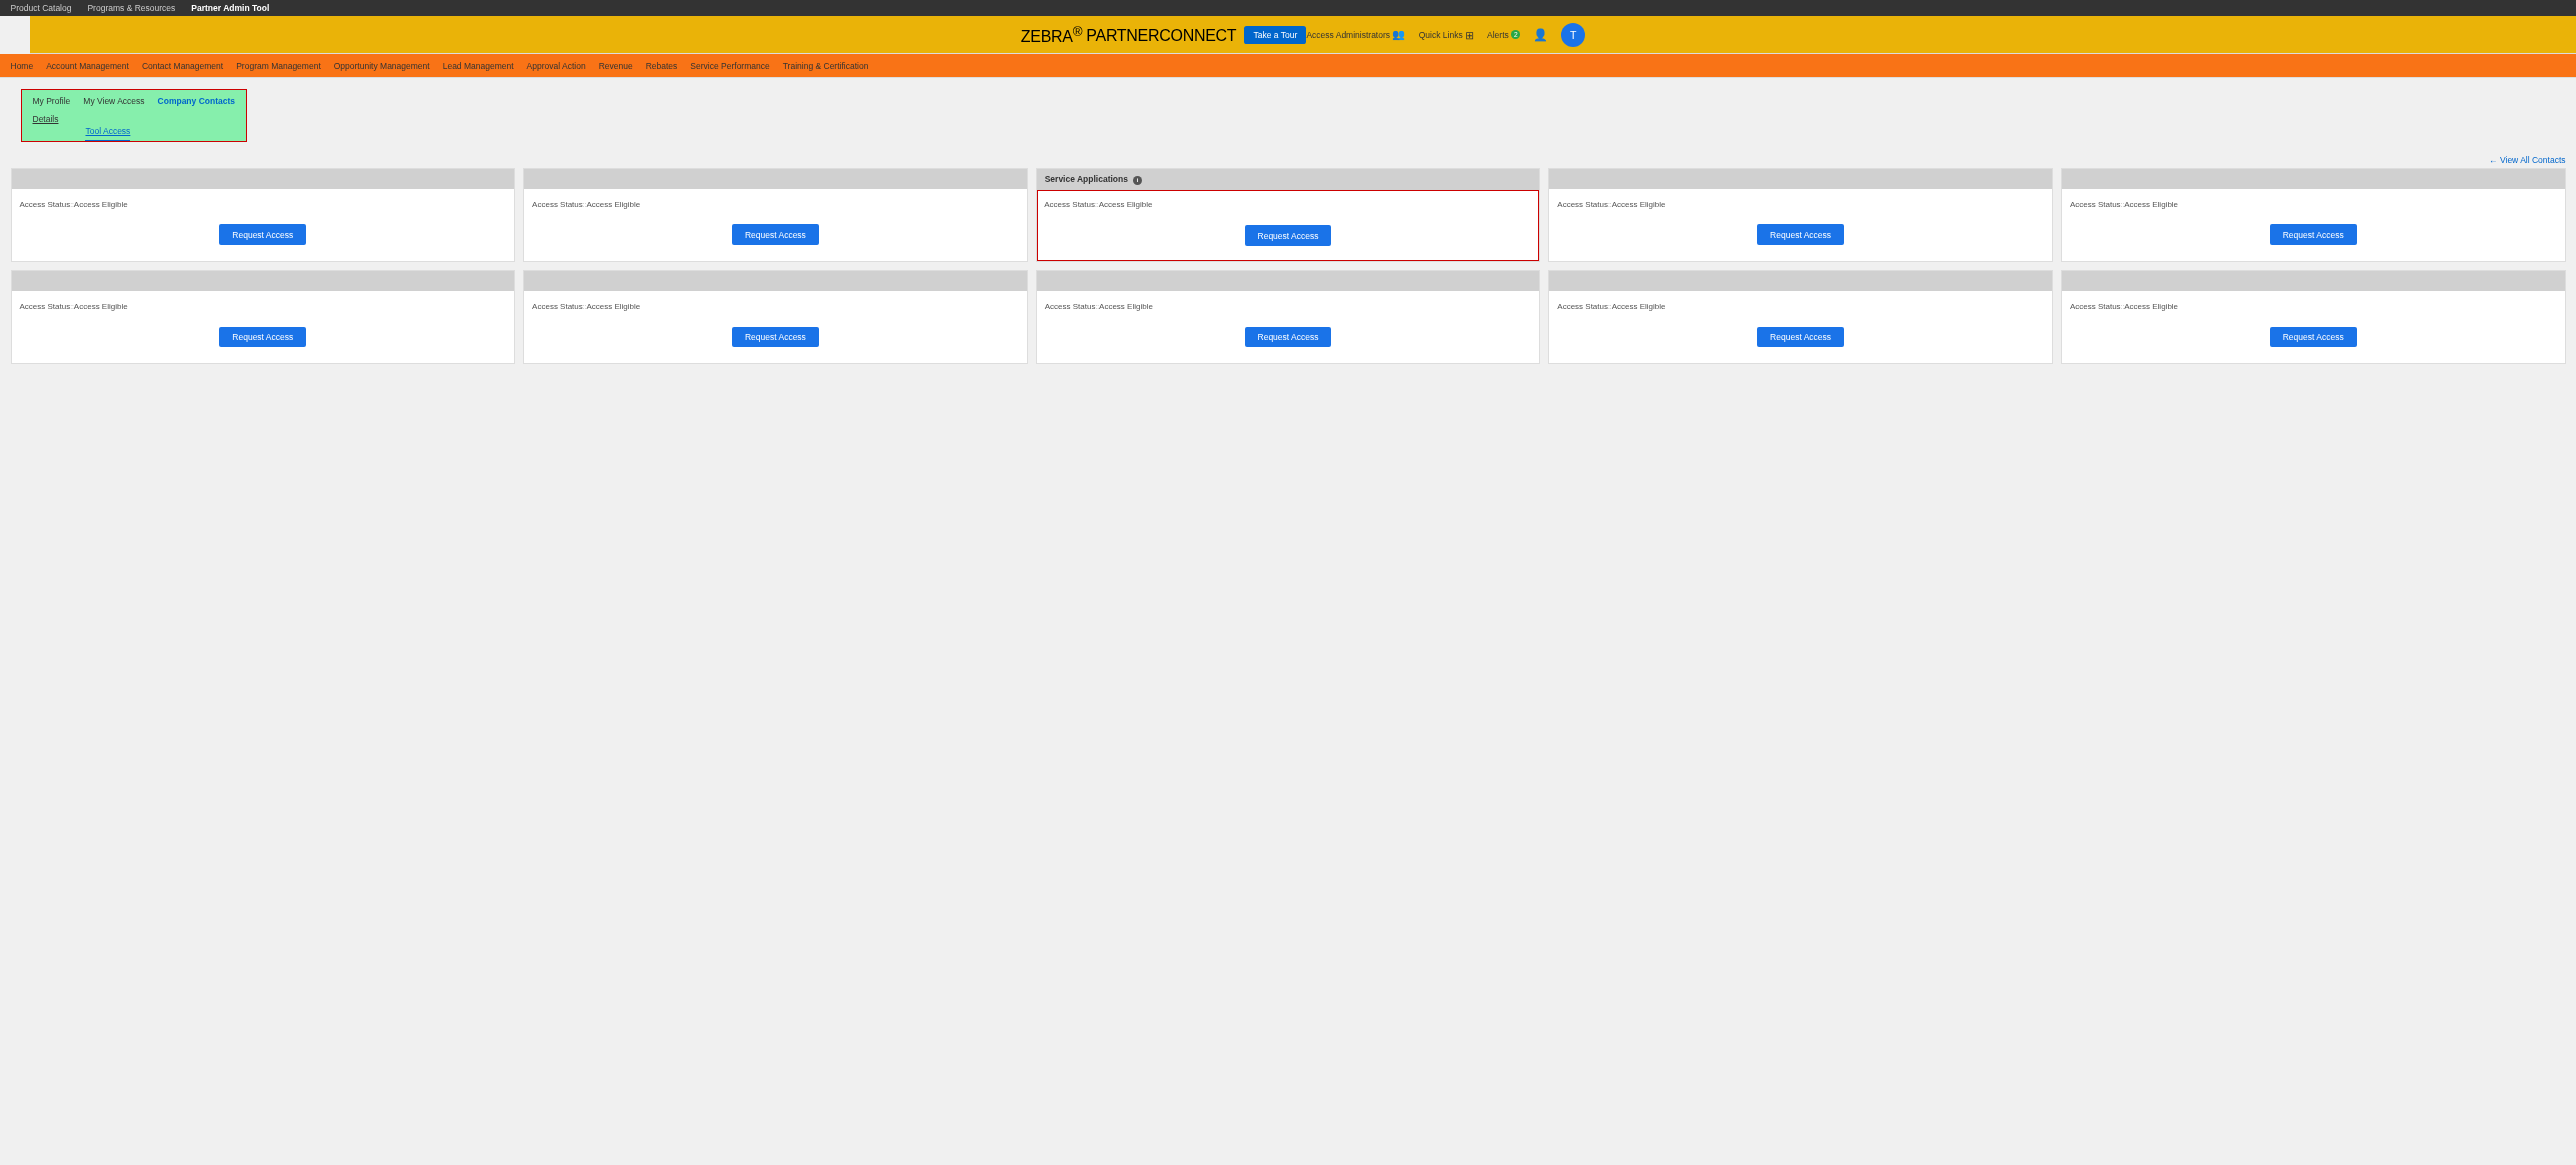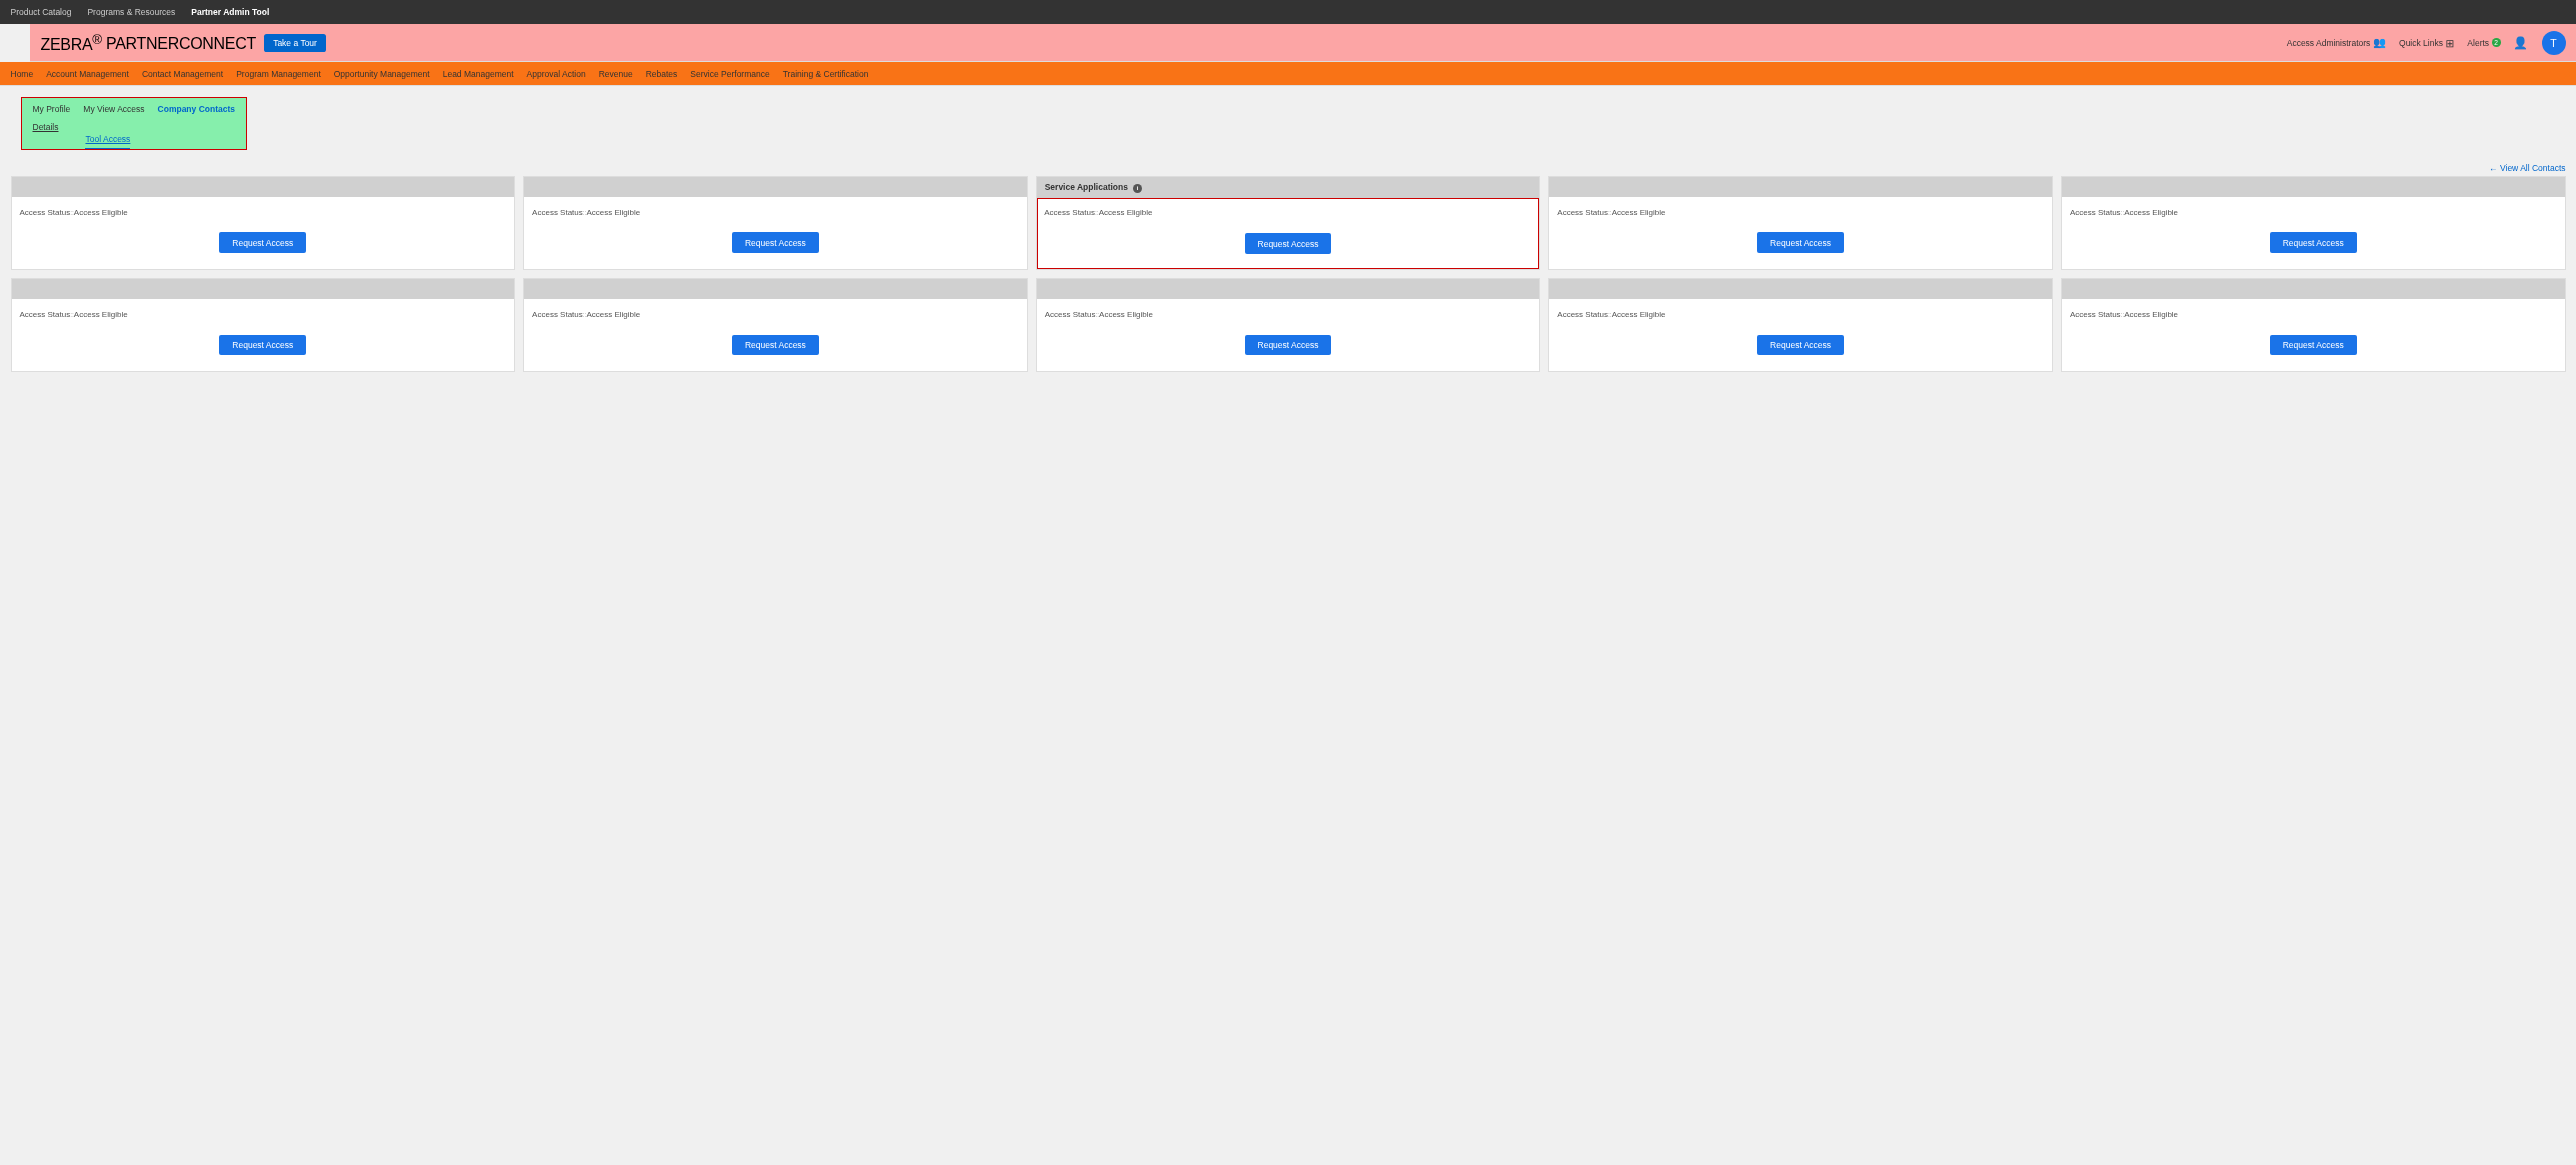--- a/index.html
+++ b/index.html
@@ -4,40 +4,40 @@
   <style>
     * { box-sizing: border-box; margin: 0; padding: 0; }
     body { font-family: Arial, sans-serif; font-size: 8.5px; background: #f0f0f0; }
 
     
     .top-nav {
       background: #333;
       display: flex;
       align-items: center;
       padding: 0 10.5px;
-      height: 24px;
+      height: 16px;
     }
     .top-nav a {
       color: #ccc;
       text-decoration: none;
       margin-right: 16px;
       font-size: 8.5px;
     }
     .top-nav a.active {
       color: #fff;
       font-weight: bold;
     }
 
     
     .logo-bar {
-      background: #fca5a5;
+      background: #eab308;
       display: flex;
       align-items: center;
       padding: 6.6px 10.5px;
-      justify-content: space-between;
+      justify-content: center;
       border-bottom: 0.7px solid #ddd;
       margin-left: 30px;
     }
     .logo-area {
       display: flex;
       align-items: center;
       gap: 8px;
     }
     .logo-text {
       font-size: 16px;

